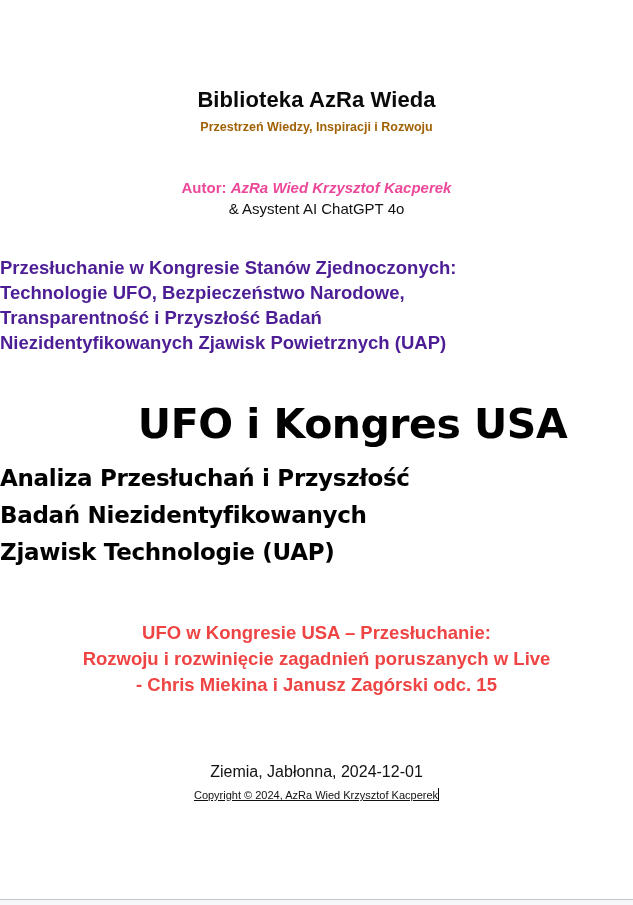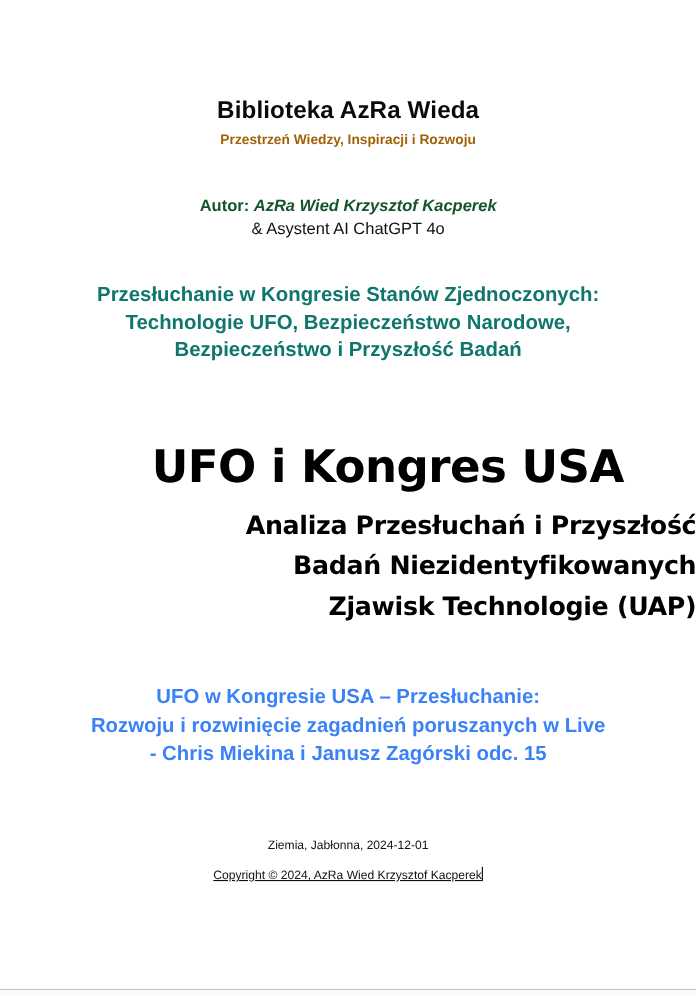--- a/index.html
+++ b/index.html
@@ -52,81 +52,80 @@
   .lib-subtitle {
     top: 120px;
     font-size: 12.5px;
     font-weight: bold;
     color: #a16207;
   }
   .author {
     top: 179px;
     font-size: 15px;
     font-weight: bold;
-    color: #14532d;
+    color: #ec4899;
   }
   .author .name {
     font-style: italic;
   }
   .coauthor {
     top: 200px;
     font-size: 15px;
     font-weight: normal;
     color: #111111;
   }
   .hearing {
     position: absolute;
     left: 0;
     top: 255px;
     width: 633px;
-    text-align: center;
     font-size: 18.5px;
     font-weight: bold;
-    color: #0f766e;
+    color: #4c1d95;
     line-height: 25px;
   }
   .hearing div { white-space: nowrap; }
   .main-title {
     top: 400px;
     font-family: "DejaVu Sans", sans-serif;
     font-size: 41px;
     font-weight: bold;
     color: #000000;
     letter-spacing: -0.5px;
     margin-left: 36px;
   }
   .main-subtitle {
     position: absolute;
     left: 0;
     top: 460px;
     width: 633px;
-    text-align: right;
+    text-align: left;
     font-family: "DejaVu Sans", sans-serif;
     font-size: 23px;
     font-weight: bold;
     color: #000000;
     line-height: 37px;
     letter-spacing: -0.3px;
   }
   .main-subtitle div { white-space: nowrap; }
   .episode {
     position: absolute;
     left: 0;
     top: 620px;
     width: 633px;
     text-align: center;
     font-size: 18.5px;
     font-weight: bold;
-    color: #3b82f6;
+    color: #ef4444;
     line-height: 26px;
   }
   .episode div { white-space: nowrap; }
   .place-date {
     top: 763px;
-    font-size: 11px;
+    font-size: 16px;
     color: #111111;
   }
   .copyright {
     top: 788px;
     font-size: 11px;
     color: #111111;
     text-decoration: underline;
   }
   .text-cursor {
     display: inline-block;
@@ -147,21 +146,22 @@
 
   <div class="line author">
     <span>Autor:</span>
     <span class="name">AzRa Wied Krzysztof Kacperek</span>
   </div>
   <div class="line coauthor">&amp; Asystent AI ChatGPT 4o</div>
 
   <div class="hearing">
     <div>Przesłuchanie w Kongresie Stanów Zjednoczonych:</div>
     <div>Technologie UFO, Bezpieczeństwo Narodowe,</div>
-    <div>Bezpieczeństwo i Przyszłość Badań</div>
+    <div>Transparentność i Przyszłość Badań</div>
+    <div>Niezidentyfikowanych Zjawisk Powietrznych (UAP)</div>
   </div>
 
   <div class="line main-title">UFO i Kongres USA</div>
 
   <div class="main-subtitle">
     <div>Analiza Przesłuchań i Przyszłość</div>
     <div>Badań Niezidentyfikowanych</div>
     <div>Zjawisk Technologie (UAP)</div>
   </div>
 

